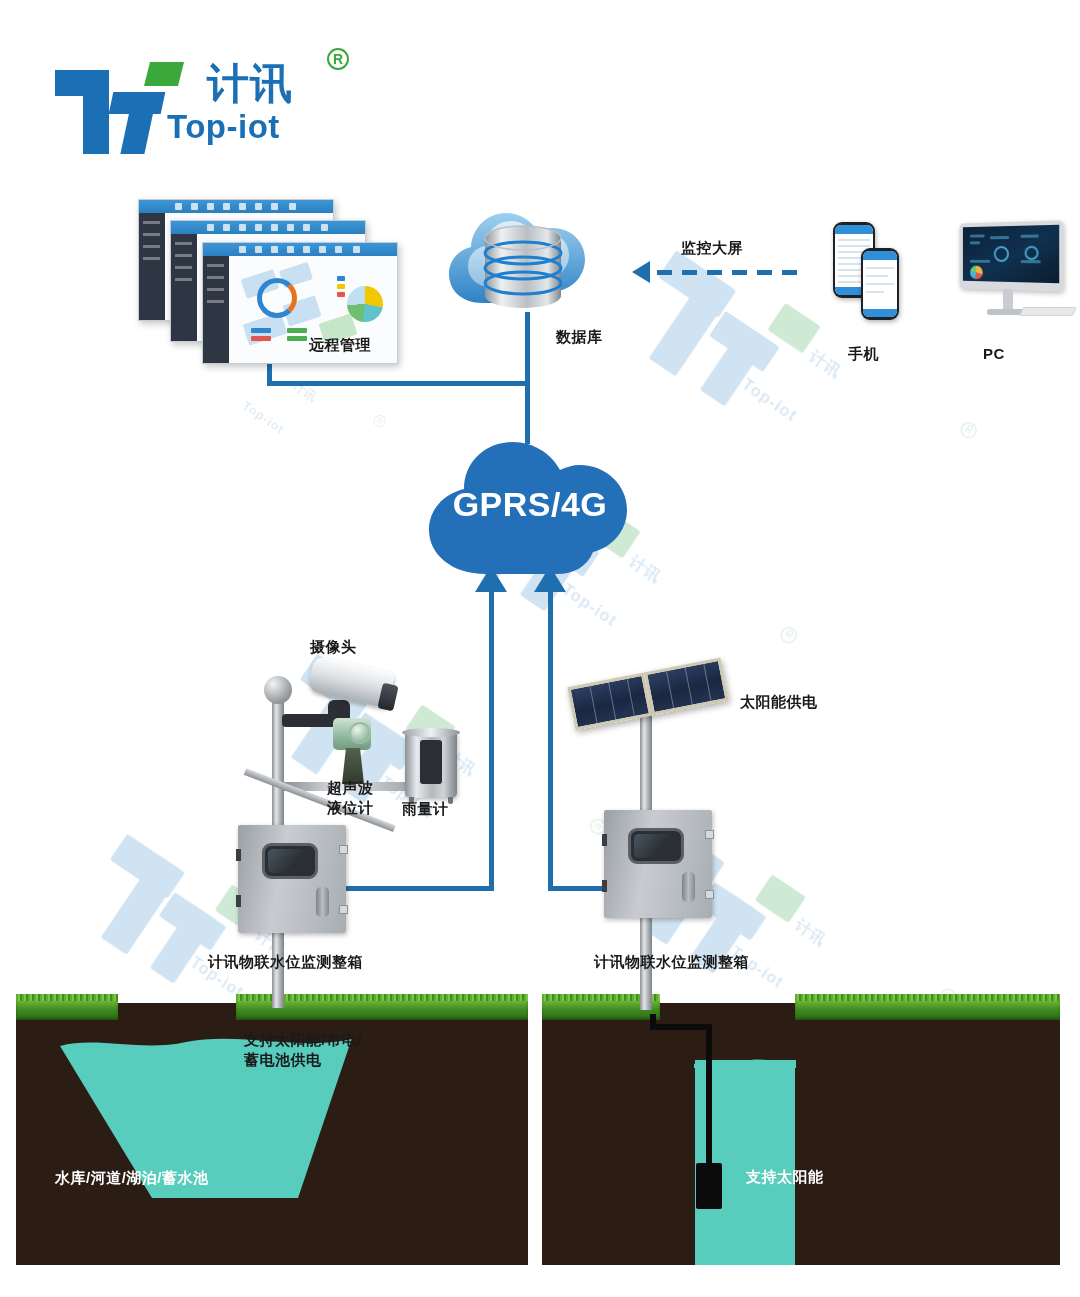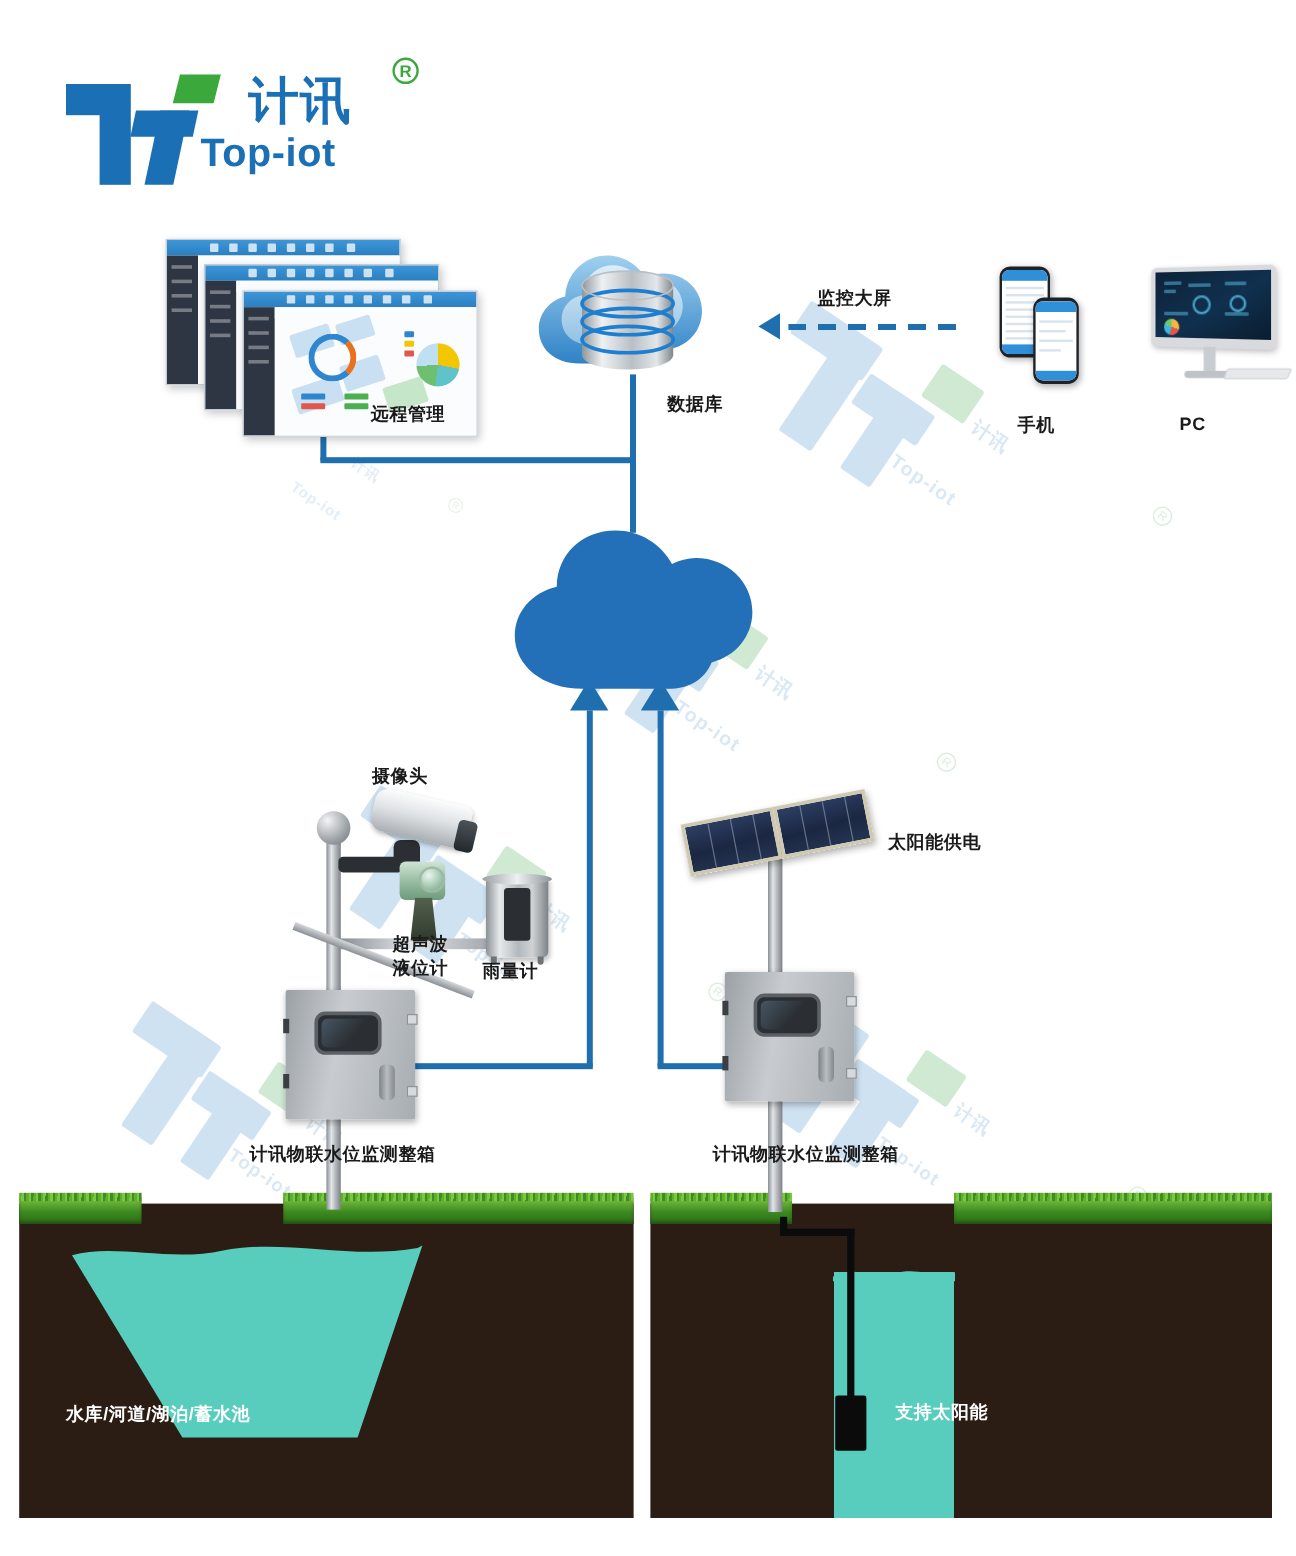--- a/index.html
+++ b/index.html
@@ -236,20 +236,24 @@
   </div>
 
   <div class="soil" style="left:16px;top:1003px;width:512px;height:262px;"></div>
   <div class="grass" style="left:16px;top:998px;width:102px;height:22px;"></div>
   <div class="grass" style="left:236px;top:998px;width:292px;height:22px;"></div>
 
   <svg width="420" height="170" viewBox="0 0 420 170" style="position:absolute;left:60px;top:1030px;z-index:5;">
     <path d="M0,16 C36,6 82,22 126,12 C178,2 232,20 288,10 L292,8 L238,168 L92,168 Z" fill="#58cdbd"></path>
   </svg>
   <div class="lbl w" style="left:55px;top:1169px;">水库/河道/湖泊/蓄水池</div>
+  <div class="lbl ml" style="left:244px;top:1030px;width:180px;">
+    <span>支持太阳能/市电/</span><br>
+    <span>蓄电池供电</span>
+  </div>
 
   <div class="soil" style="left:542px;top:1003px;width:518px;height:262px;"></div>
   <div class="grass" style="left:542px;top:998px;width:118px;height:22px;"></div>
   <div class="grass" style="left:795px;top:998px;width:265px;height:22px;"></div>
 
   <div class="water" style="left:695px;top:1060px;width:100px;height:205px;"></div>
   <svg width="102" height="16" viewBox="0 0 102 16" style="position:absolute;left:694px;top:1052px;z-index:5;">
     <path d="M0,12 C18,2 34,14 52,9 C70,4 86,13 102,8 L102,16 L0,16 Z" fill="#58cdbd"></path>
   </svg>
   <div class="lbl w" style="left:746px;top:1168px;">支持太阳能</div>
@@ -322,20 +326,22 @@
     <div class="ltch" style="left:-2px;top:24px;width:5px;height:12px;"></div>
     <div class="ltch" style="left:-2px;top:70px;width:5px;height:12px;"></div>
   </div>
   <div class="lbl" style="left:594px;top:953px;">计讯物联水位监测整箱</div>
 
   <svg width="210" height="150" viewBox="0 0 210 150" style="position:absolute;left:425px;top:432px;z-index:7;">
     <path fill="#2470b8" d="M61,142 C26,142 4,122 4,98 C4,78 18,62 39,57 C39,30 60,10 88,10
       C108,10 126,21 135,38 C141,35 148,33 155,33 C181,33 202,53 202,78
       C202,98 188,115 168,120 C162,135 148,142 132,142 Z"></path>
   </svg>
+  <div style="position:absolute;left:425px;top:485px;width:210px;text-align:center;z-index:8;
+              color:#ffffff;font-size:34px;font-weight:bold;letter-spacing:.5px;">GPRS/4G</div>
 
   <div class="dbcloud" style="left:443px;top:203px;width:160px;height:118px;">
     <svg width="160" height="118" viewBox="0 0 160 118">
       <defs>
         <linearGradient id="cgA" x1="0" y1="0" x2="0" y2="1">
           <stop offset="0" stop-color="#9ed0ef"></stop>
             <stop offset="1" stop-color="#2f82c6"></stop>
         </linearGradient>
         <linearGradient id="cgB" x1="0" y1="0" x2="0" y2="1">
           <stop offset="0" stop-color="#e6f3fb"></stop>

